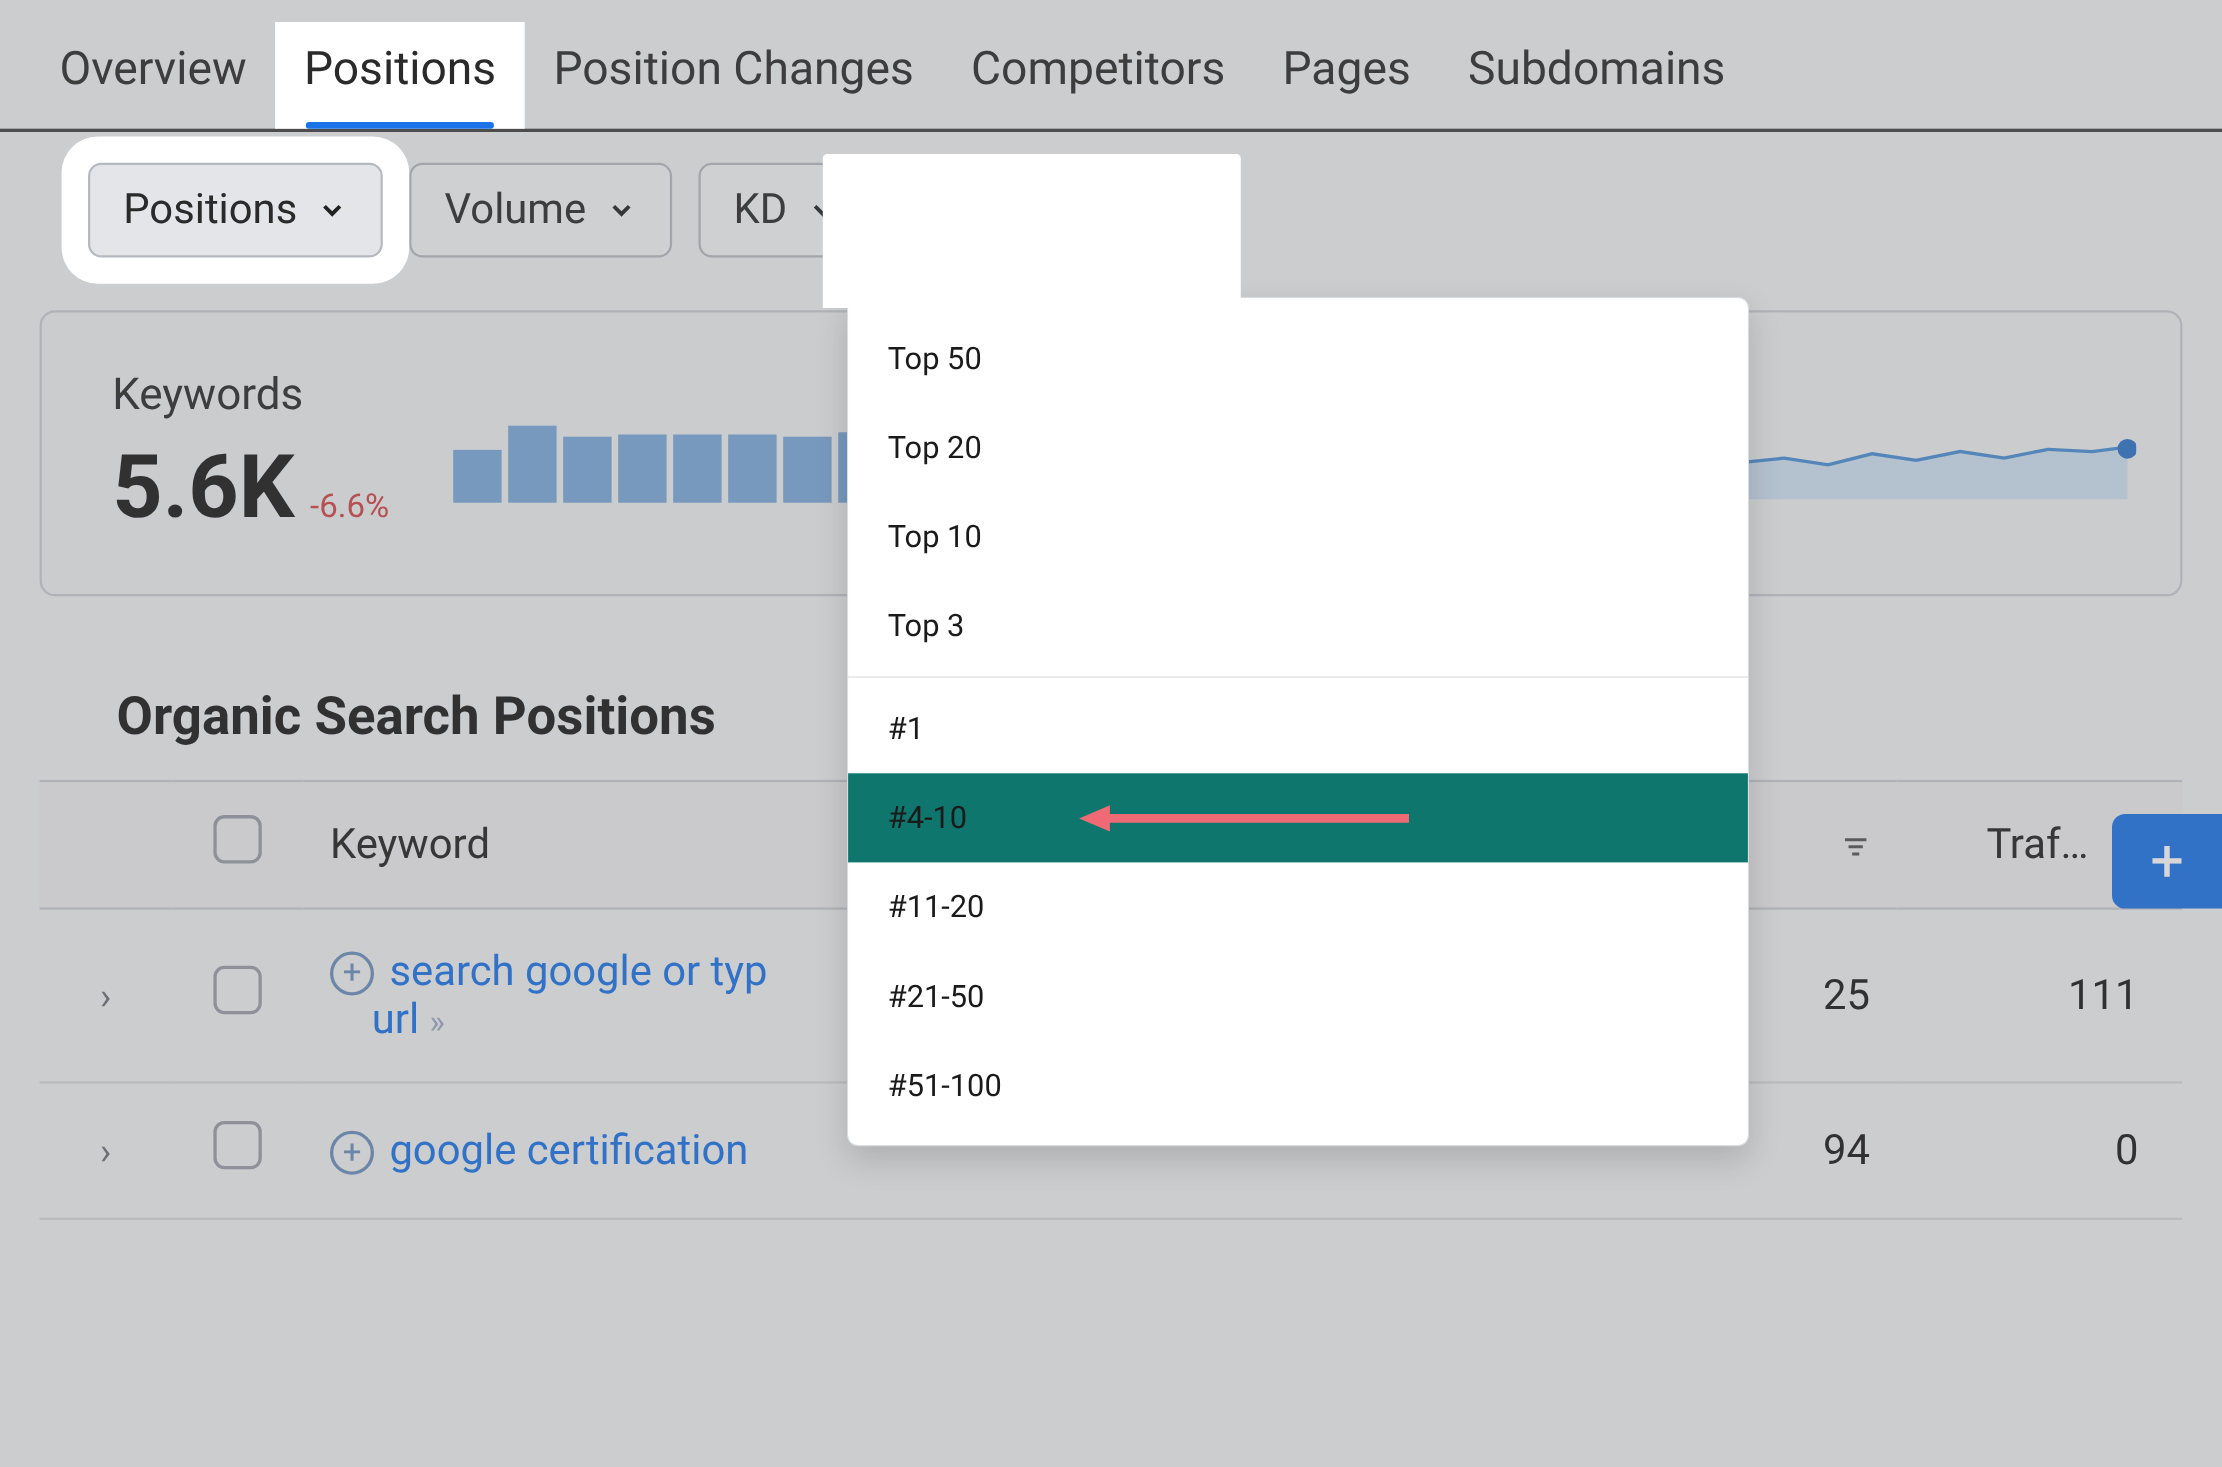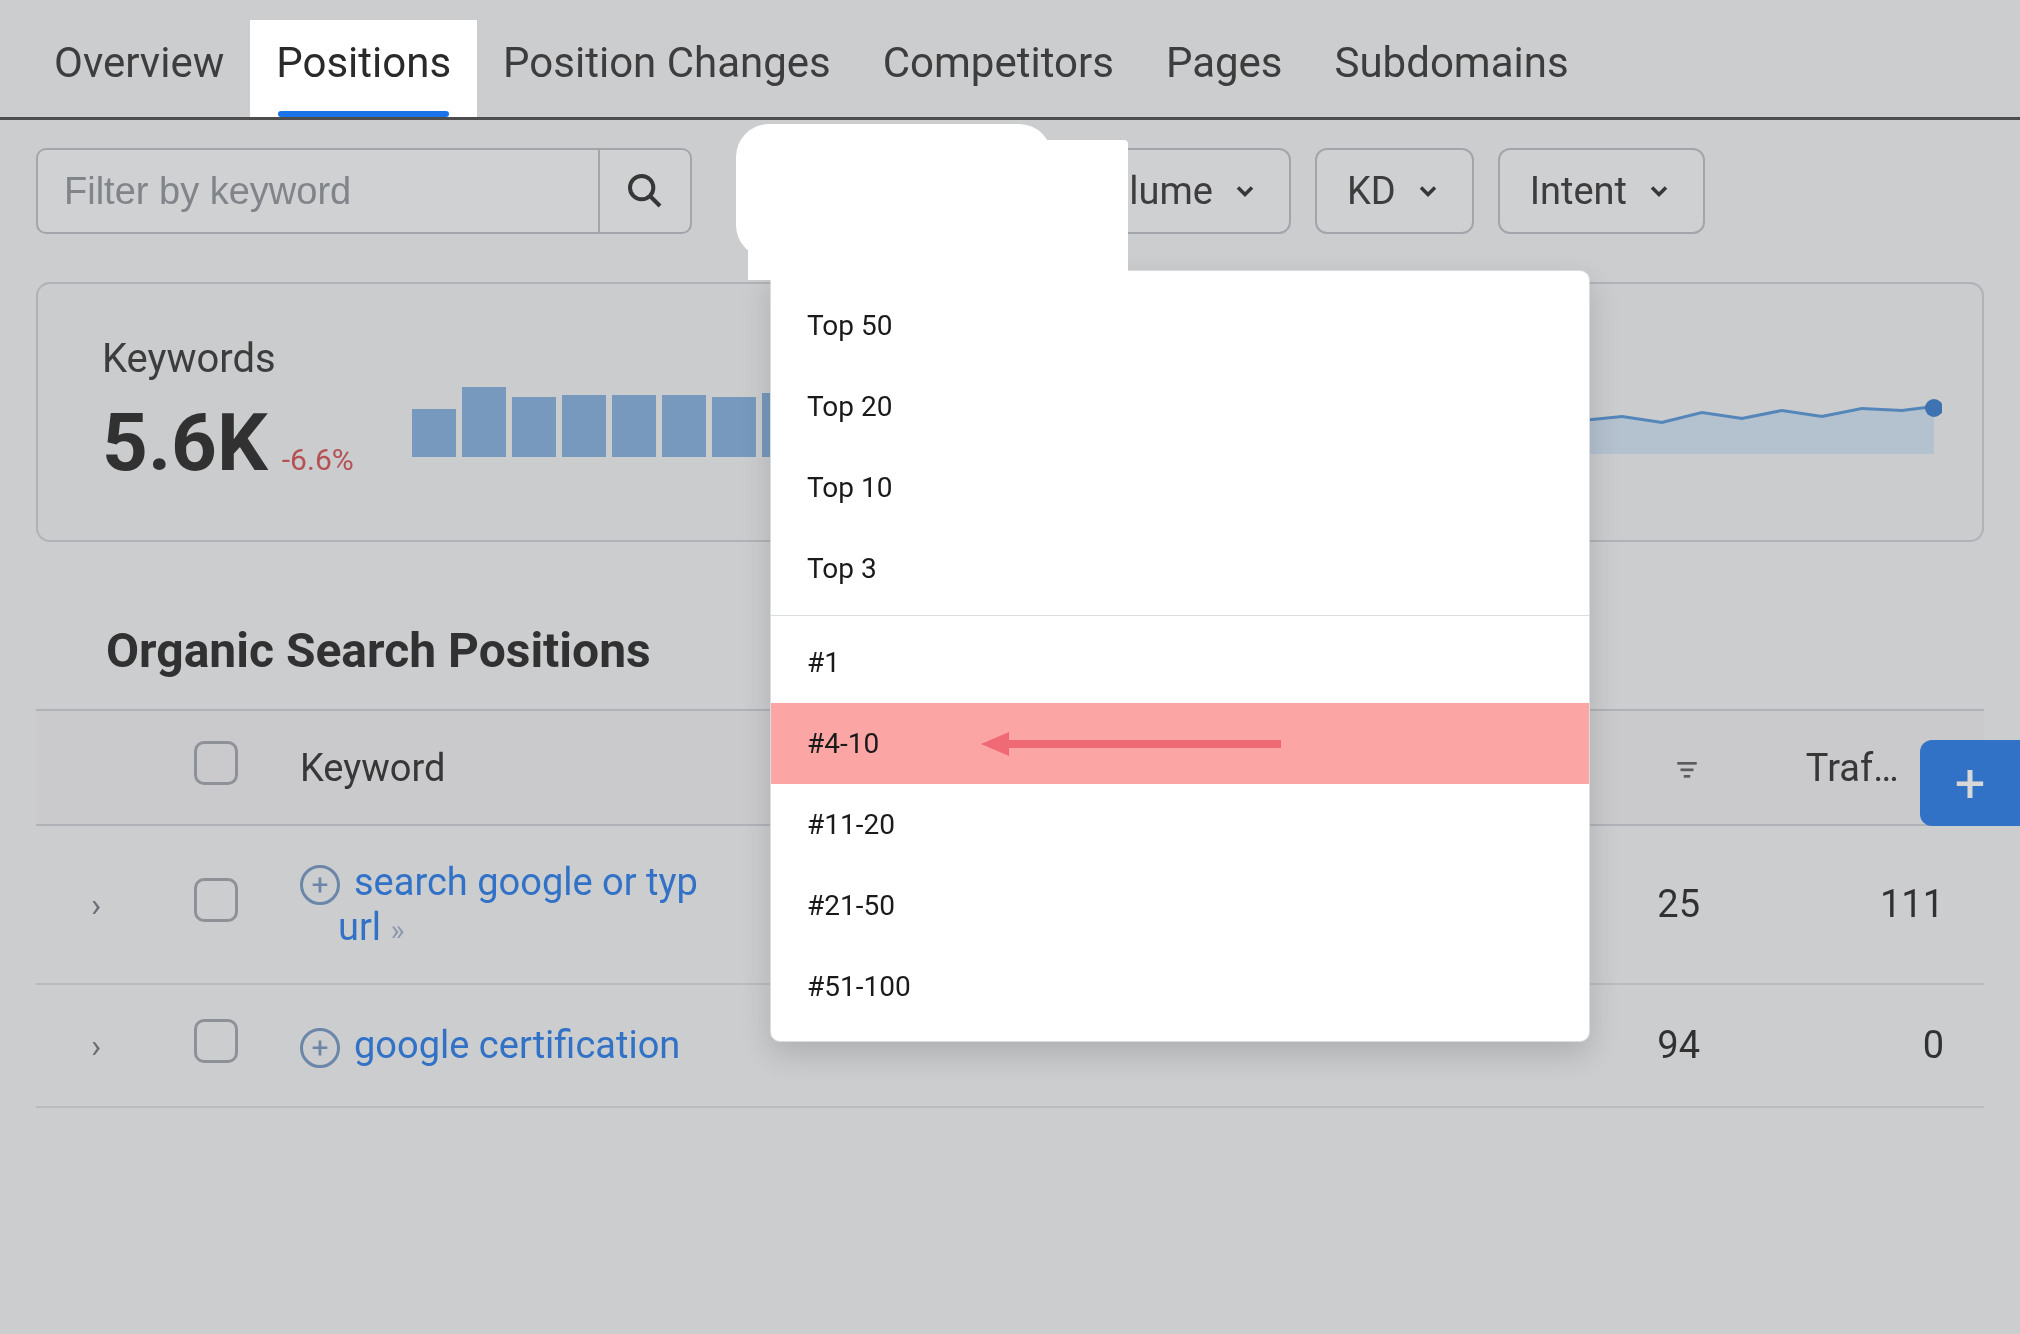--- a/index.html
+++ b/index.html
@@ -164,21 +164,21 @@
     border: 1px solid #d9dce0;
     border-radius: 0 10px 10px 10px;
     box-shadow: 0 12px 30px rgba(0,0,0,0.15);
     font-size: 28px;
     padding: 14px 0;
   }
   .dd-item {
     padding: 24px 36px;
     cursor: pointer;
   }
-  .dd-item.highlight { background: #fca5a5; position:relative;}
+  .dd-item.highlight { background: #0f766e; position:relative;}
   .dd-sep { height:1px; background:#d9dce0; margin: 6px 0; }
   .arrow-annot {
     position:absolute; left: 210px; top: 50%; transform: translateY(-50%);
     width: 300px; height: 30px;
   }
 
   th.col-narrow{ width: 120px; text-align:center;}
   th.col-kw{ width: auto;}
   td.center{text-align:center;}
   td.right{text-align:right;}
@@ -191,29 +191,20 @@
 <div class="tabs">
   <div class="tab">Overview</div>
   <div class="tab active">Positions</div>
   <div class="tab">Position Changes</div>
   <div class="tab">Competitors</div>
   <div class="tab">Pages</div>
   <div class="tab">Subdomains</div>
 </div>
 
 <div class="toolbar">
-  <div class="search-wrap">
-    <input class="search-input" placeholder="Filter by keyword" style="">
-    <div class="search-btn">
-      <svg width="40" height="40" viewBox="0 0 24 24" fill="none" stroke="#222" stroke-width="2.4">
-        <circle cx="10" cy="10" r="7"></circle>
-          <line x1="15" y1="15" x2="21" y2="21"></line>
-      </svg>
-    </div>
-  </div>
 
   <div style="width:20px"></div>
 
   <div class="pill active-pill">
     <span>Positions</span>
     <svg class="chev" viewBox="0 0 24 24" fill="none" stroke="#222" stroke-width="3">
         <polyline points="6 9 12 15 18 9"></polyline>
       </svg>
   </div>
 

